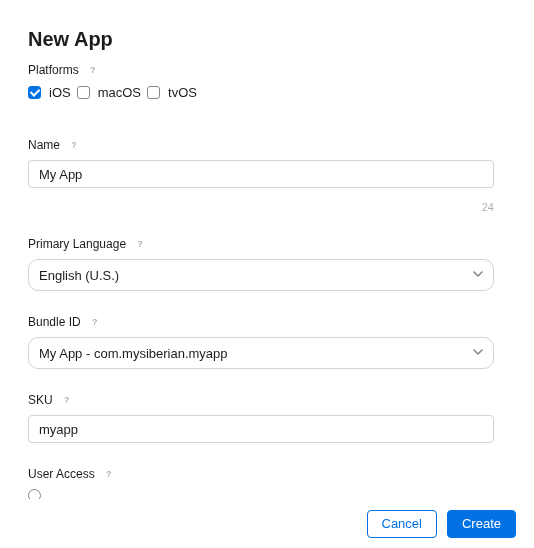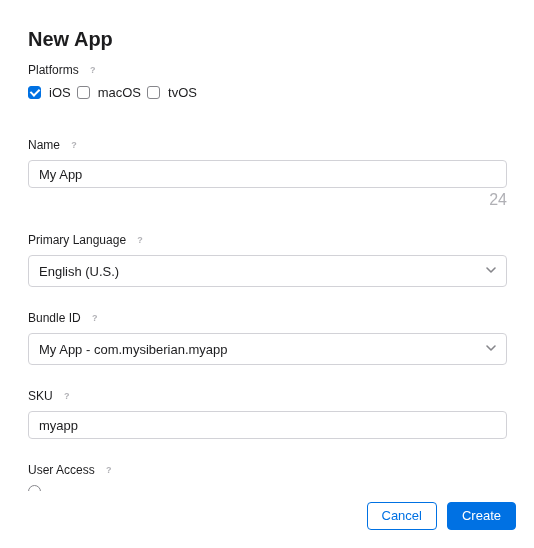--- a/index.html
+++ b/index.html
@@ -15,21 +15,21 @@
       position: relative;
       overflow: hidden;
     }
     .scroll-area {
       position: absolute;
       top: 0;
       left: 0;
       right: 0;
       bottom: 49px;
       overflow-y: auto;
-      padding: 28px 27px 18px 28px;
+      padding: 28px 40px 18px 28px;
     }
     .scroll-area::-webkit-scrollbar {
       width: 8px;
     }
     .scroll-area::-webkit-scrollbar-thumb {
       background: #c5c5c7;
       border-radius: 4px;
     }
     .title {
       font-size: 20px;
@@ -104,33 +104,33 @@
       border-radius: 4px;
       padding: 0 10px;
       font-size: 13px;
       color: #1d1d1f;
       outline: none;
       background: #fff;
     }
     .char-count {
       display: block;
       text-align: right;
-      font-size: 16px;
+      font-size: 11px;
       color: #b0b0b5;
-      margin-top: 3px;
+      margin-top: 13px;
     }
     .select-wrap {
       position: relative;
       width: 100%;
     }
     .select {
       width: 100%;
       height: 32px;
       border: 1px solid #d2d2d7;
-      border-radius: 4px;
+      border-radius: 10px;
       padding: 0 30px 0 10px;
       font-size: 13px;
       color: #1d1d1f;
       background: #fff;
       display: flex;
       align-items: center;
       cursor: pointer;
     }
     .select-chevron {
       position: absolute;
@@ -168,21 +168,21 @@
     }
     .radio.selected::after {
       content: "";
       width: 7px;
       height: 7px;
       border-radius: 50%;
       background: #0071e3;
     }
     .footer {
       position: absolute;
-      bottom: 8px;
+      bottom: 0;
       left: 0;
       right: 0;
       height: 49px;
       background: #fff;
       display: flex;
       align-items: center;
       justify-content: flex-end;
       gap: 10px;
       padding: 0 18px;
     }

